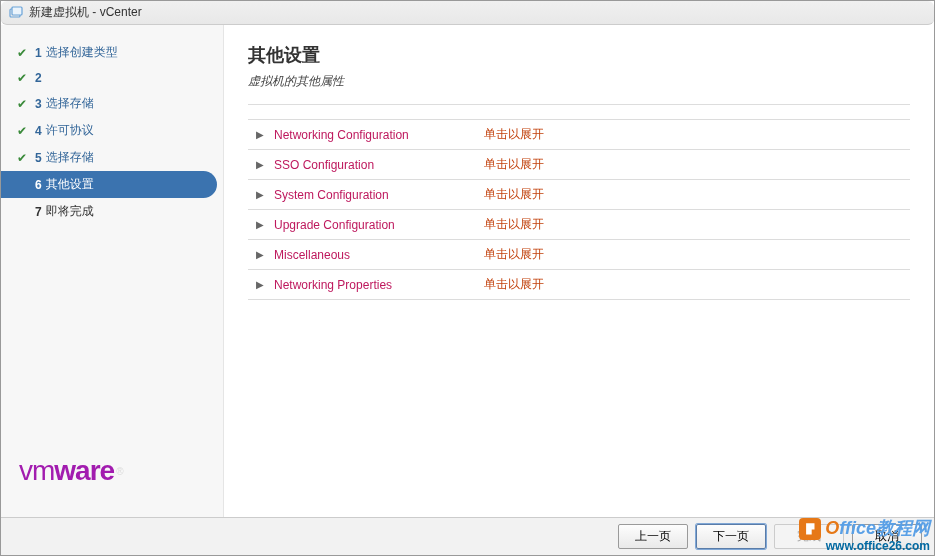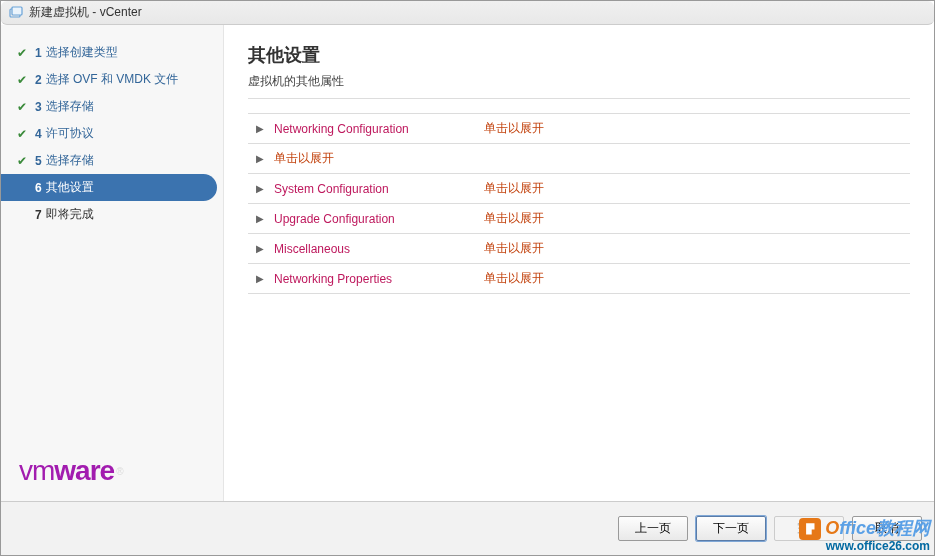--- a/index.html
+++ b/index.html
@@ -84,21 +84,22 @@
     }
     .content h1 {
       font-size: 18px;
       font-weight: bold;
       color: #333;
       margin-bottom: 6px;
     }
     .content .subtitle {
       font-size: 12px;
       color: #444;
-      margin-bottom: 8px;
+      margin-bottom: 14px;
+      font-style: italic;
     }
     .hr { height: 1px; background: #ddd; margin-bottom: 14px; }
     .accordion {
       border-top: 1px solid #dcdcdc;
     }
     .acc-row {
       display: flex;
       align-items: center;
       border-bottom: 1px solid #dcdcdc;
       padding: 6px 8px;
@@ -112,21 +113,21 @@
     .acc-row .acc-label {
       width: 210px;
       color: #be185d;
     }
     .acc-row .acc-hint {
       color: #c2410c;
     }
     .footer {
       position: absolute;
       left: 0; right: 0; bottom: 0;
-      height: 54px;
+      height: 38px;
       border-top: 1px solid #ccc;
       background: #f2f2f2;
       display: flex;
       align-items: center;
       justify-content: flex-end;
       padding-right: 12px;
       gap: 8px;
     }
     .btn {
       min-width: 70px;
@@ -195,21 +196,20 @@
 
       <div class="step">
         <span class="chk">✔</span>
         <span class="step-num">1</span>
         <span>选择创建类型</span>
       </div>
 
       <div class="step">
         <span class="chk">✔</span>
         <span class="step-num">2</span>
-        <span>选择 OVF 和 VMDK 文件</span>
       </div>
 
       <div class="step">
         <span class="chk">✔</span>
         <span class="step-num">3</span>
         <span>选择存储</span>
       </div>
 
       <div class="step">
         <span class="chk">✔</span>
@@ -249,20 +249,21 @@
     <div class="accordion">
 
       <div class="acc-row">
         <span class="arrow">▶</span>
         <span class="acc-label">Networking Configuration</span>
         <span class="acc-hint">单击以展开</span>
       </div>
 
       <div class="acc-row">
         <span class="arrow">▶</span>
+        <span class="acc-label">SSO Configuration</span>
         <span class="acc-hint">单击以展开</span>
       </div>
 
       <div class="acc-row">
         <span class="arrow">▶</span>
         <span class="acc-label">System Configuration</span>
         <span class="acc-hint">单击以展开</span>
       </div>
 
       <div class="acc-row">

